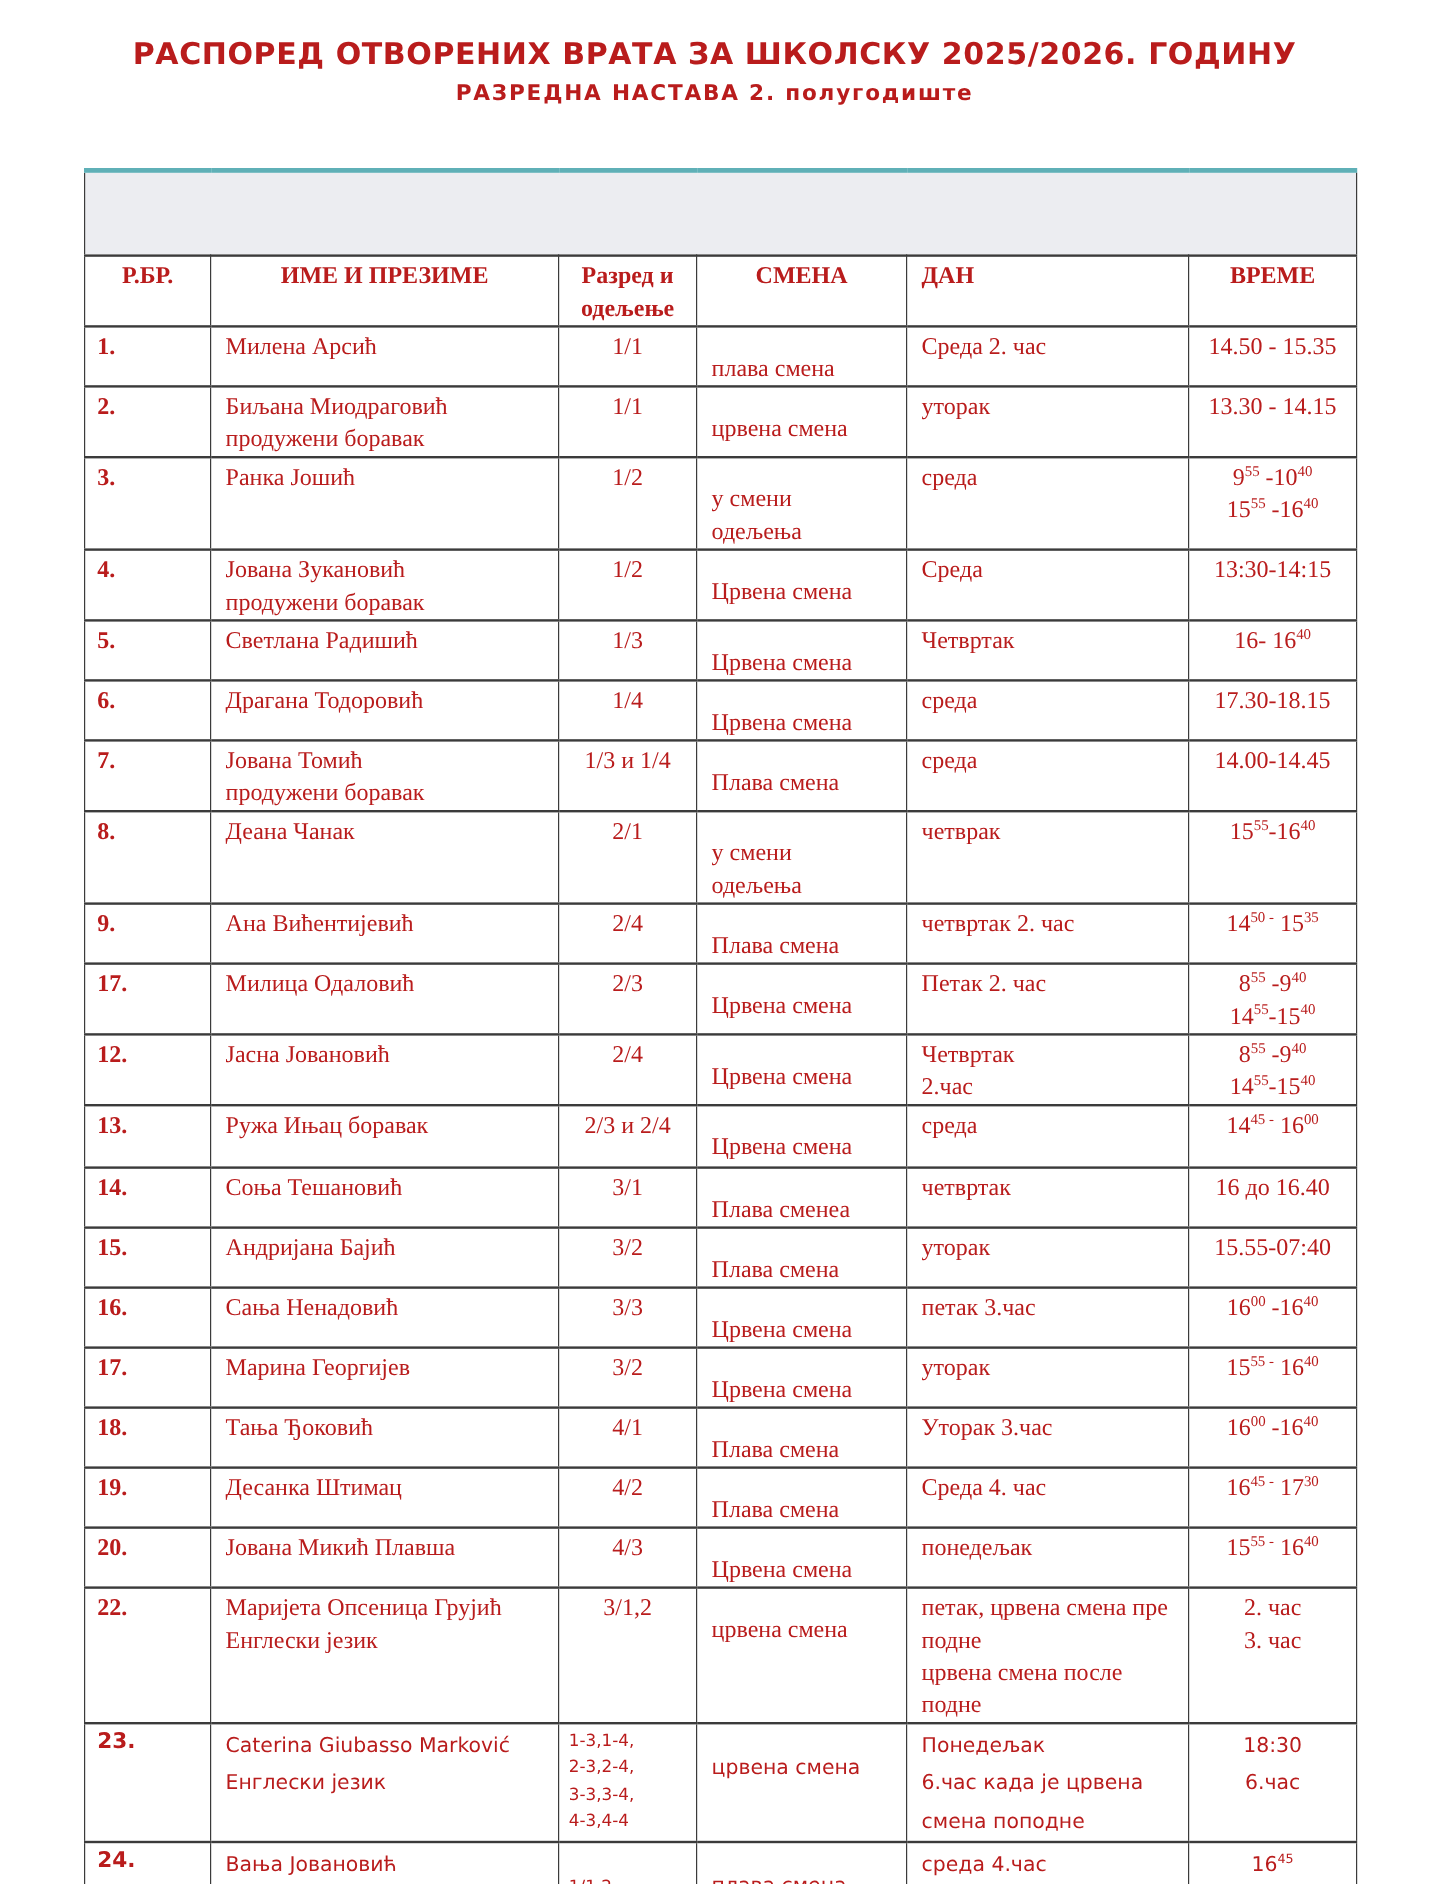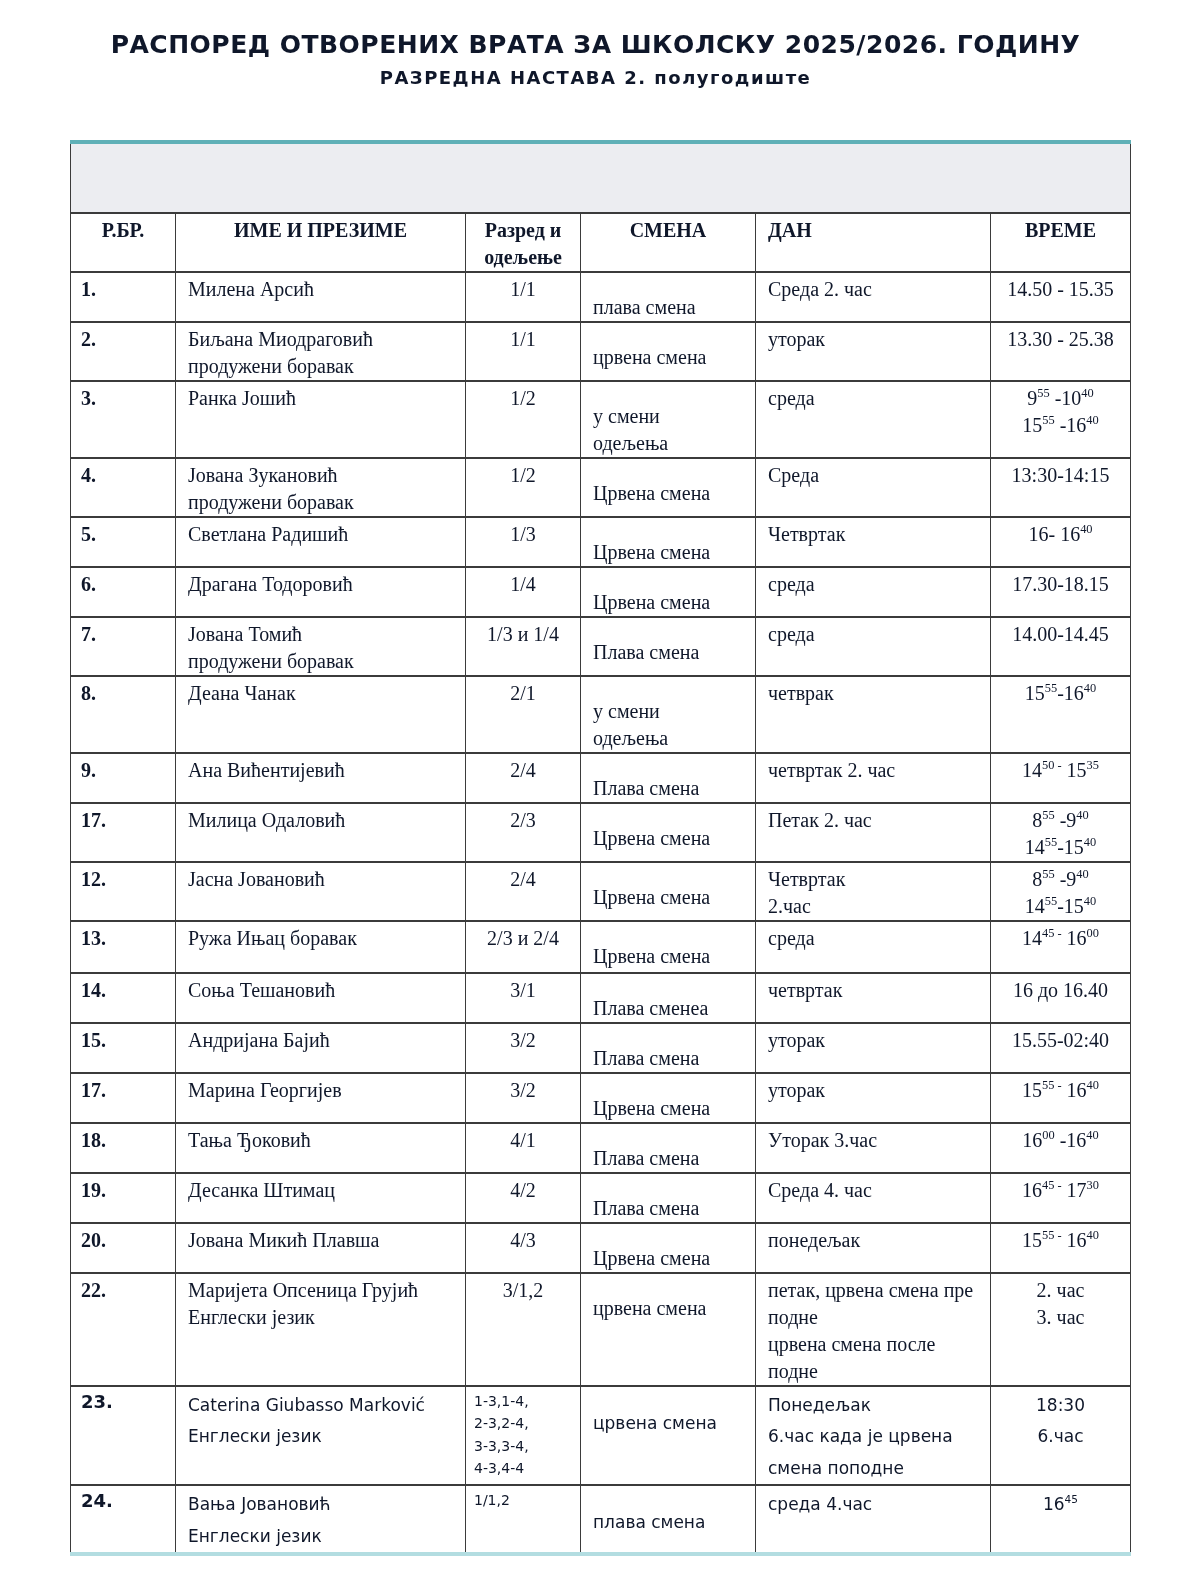--- a/index.html
+++ b/index.html
@@ -3,21 +3,21 @@
 <meta charset="utf-8">
 <style>
   html, body { margin: 0; padding: 0; background: #ffffff; }
   .page {
     position: relative;
     width: 1191px;
     height: 1570px;
     background: #ffffff;
     overflow: hidden;
     font-family: "Liberation Serif", serif;
-    color: #0f172a;
+    color: #b91c1c;
   }
   .title {
     margin-top: 30px;
     text-align: center;
     font-family: "DejaVu Sans", sans-serif;
     font-weight: bold;
     font-size: 25px;
     letter-spacing: 0.5px;
   }
   .subtitle {
@@ -122,21 +122,21 @@
           <td class="col-shift">плава смена</td>
           <td class="col-day">Среда 2. час</td>
           <td class="col-time">14.50 - 15.35</td>
         </tr>
         <tr>
           <td class="col-num">2.</td>
           <td class="col-name">Биљана Миодраговић<br>продужени боравак</td>
           <td class="col-class">1/1</td>
           <td class="col-shift">црвена смена</td>
           <td class="col-day">уторак</td>
-          <td class="col-time">13.30 - 25.38</td>
+          <td class="col-time">13.30 - 14.15</td>
         </tr>
         <tr>
           <td class="col-num">3.</td>
           <td class="col-name">Ранка Јошић</td>
           <td class="col-class">1/2</td>
           <td class="col-shift">у смени<br>одељења</td>
           <td class="col-day">среда</td>
           <td class="col-time">9<sup>55</sup> -10<sup>40</sup><br>15<sup>55</sup> -16<sup>40</sup></td>
         </tr>
         <tr>
@@ -218,21 +218,29 @@
           <td class="col-shift">Плава сменеа</td>
           <td class="col-day">четвртак</td>
           <td class="col-time">16 до 16.40</td>
         </tr>
         <tr>
           <td class="col-num">15.</td>
           <td class="col-name">Андријана Бајић</td>
           <td class="col-class">3/2</td>
           <td class="col-shift">Плава смена</td>
           <td class="col-day">уторак</td>
-          <td class="col-time">15.55-02:40</td>
+          <td class="col-time">15.55-07:40</td>
+        </tr>
+        <tr>
+          <td class="col-num">16.</td>
+          <td class="col-name">Сања Ненадовић</td>
+          <td class="col-class">3/3</td>
+          <td class="col-shift">Црвена смена</td>
+          <td class="col-day">петак 3.час</td>
+          <td class="col-time">16<sup>00</sup> -16<sup>40</sup></td>
         </tr>
         <tr>
           <td class="col-num">17.</td>
           <td class="col-name">Марина Георгијев</td>
           <td class="col-class">3/2</td>
           <td class="col-shift">Црвена смена</td>
           <td class="col-day">уторак</td>
           <td class="col-time">15<sup>55 -</sup> 16<sup>40</sup></td>
         </tr>
         <tr>

